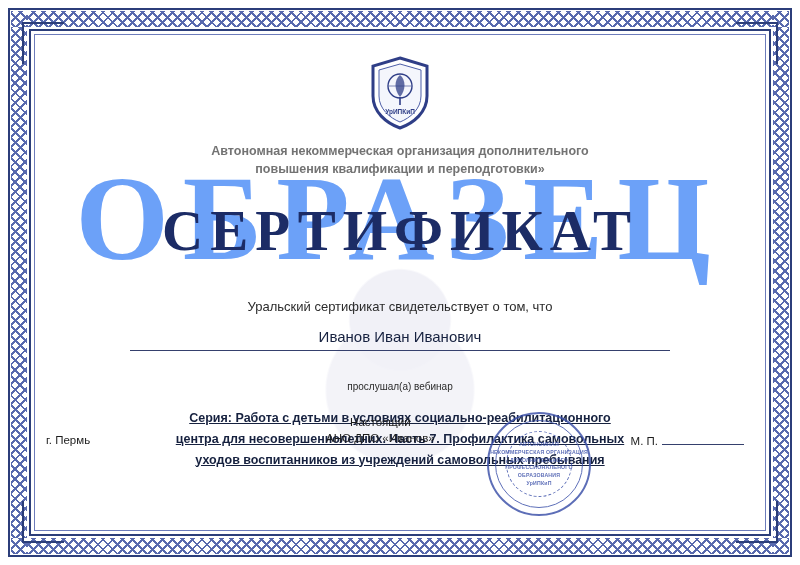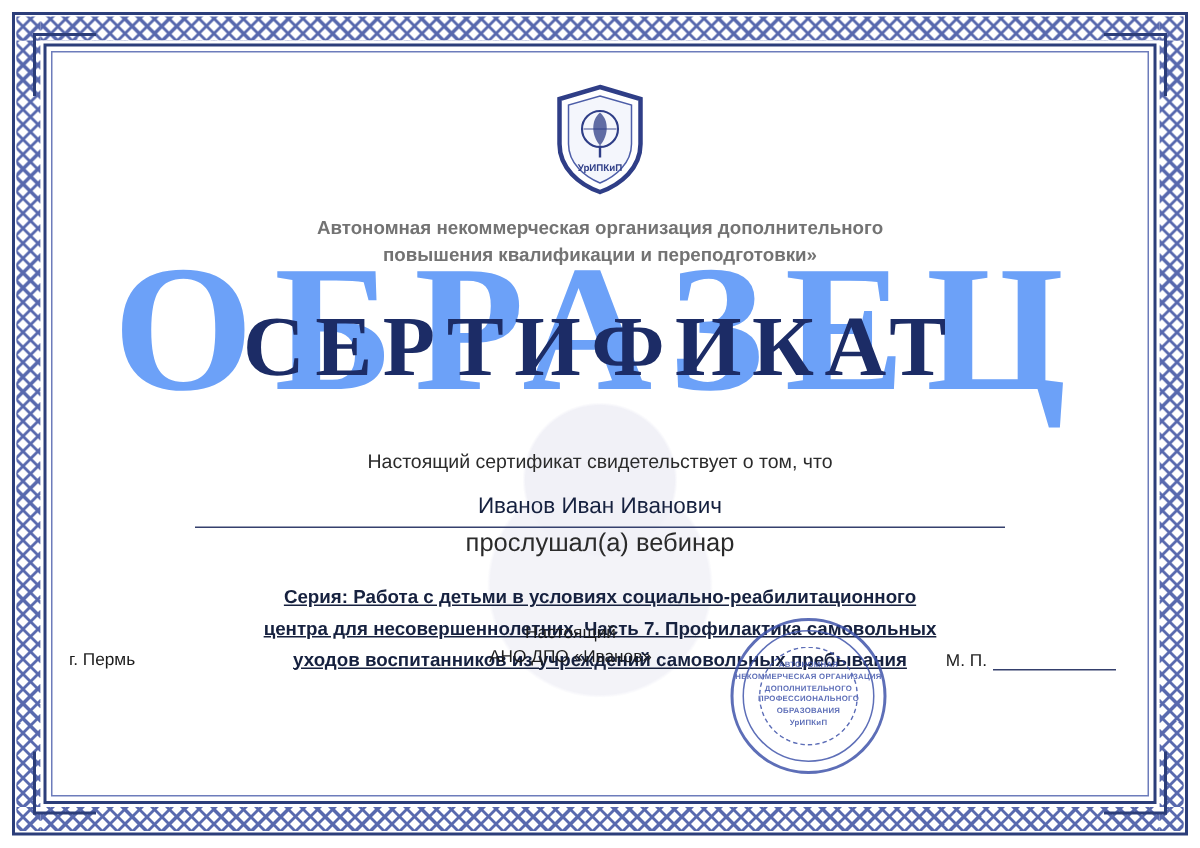--- a/index.html
+++ b/index.html
@@ -132,23 +132,23 @@
     font-weight: normal;
     font-size: 15px;
     padding-bottom: 5px;
   }
   .rule {
     border-bottom: 1px solid #35406d;
     height: 1px;
   }
 
   .listened {
-    margin-top: 0;
+    margin-top: 30px;
     color: #2b2b2b;
-    font-size: 17px;
+    font-size: 10px;
   }
 
   .course {
     margin: 16px auto 0;
     width: 470px;
     color: #16213f;
     font-weight: bold;
     font-size: 12.5px;
     line-height: 1.65;
     text-decoration: underline;
@@ -166,21 +166,20 @@
   }
   .city { padding-bottom: 1px; }
   .director {
     text-align: center;
     line-height: 1.45;
     flex: 0 0 auto;
     margin-left: 40px;
   }
   .mp {
     display: flex;
-    align-items: flex-end;
     gap: 4px;
     padding-right: 10px;
   }
   .mp-line {
     display: inline-block;
     width: 82px;
     border-bottom: 1px solid #35406d;
     height: 10px;
   }
 
@@ -270,21 +269,21 @@
       <text x="31" y="58" text-anchor="middle" font-size="6.5" fill="#2f3e87" font-family="Liberation Sans, sans-serif" font-weight="bold">УрИПКиП</text>
     </svg>
 
     <div class="org">
       <div>Автономная некоммерческая организация дополнительного</div>
       <div>повышения квалификации и переподготовки»</div>
     </div>
 
     <div class="title">СЕРТИФИКАТ</div>
 
-    <div class="subtitle">Настоящий сертификат свидетельствует о том, что</div>
+    <div class="subtitle">Уральский сертификат свидетельствует о том, что</div>
 
     <div class="recipient-wrap">
       <div class="recipient">Иванов Иван Иванович</div>
       <div class="rule"></div>
     </div>
 
     <div class="listened">прослушал(а) вебинар</div>
 
     <div class="course">
       <div>Серия: Работа с детьми в условиях социально-реабилитационного</div>

